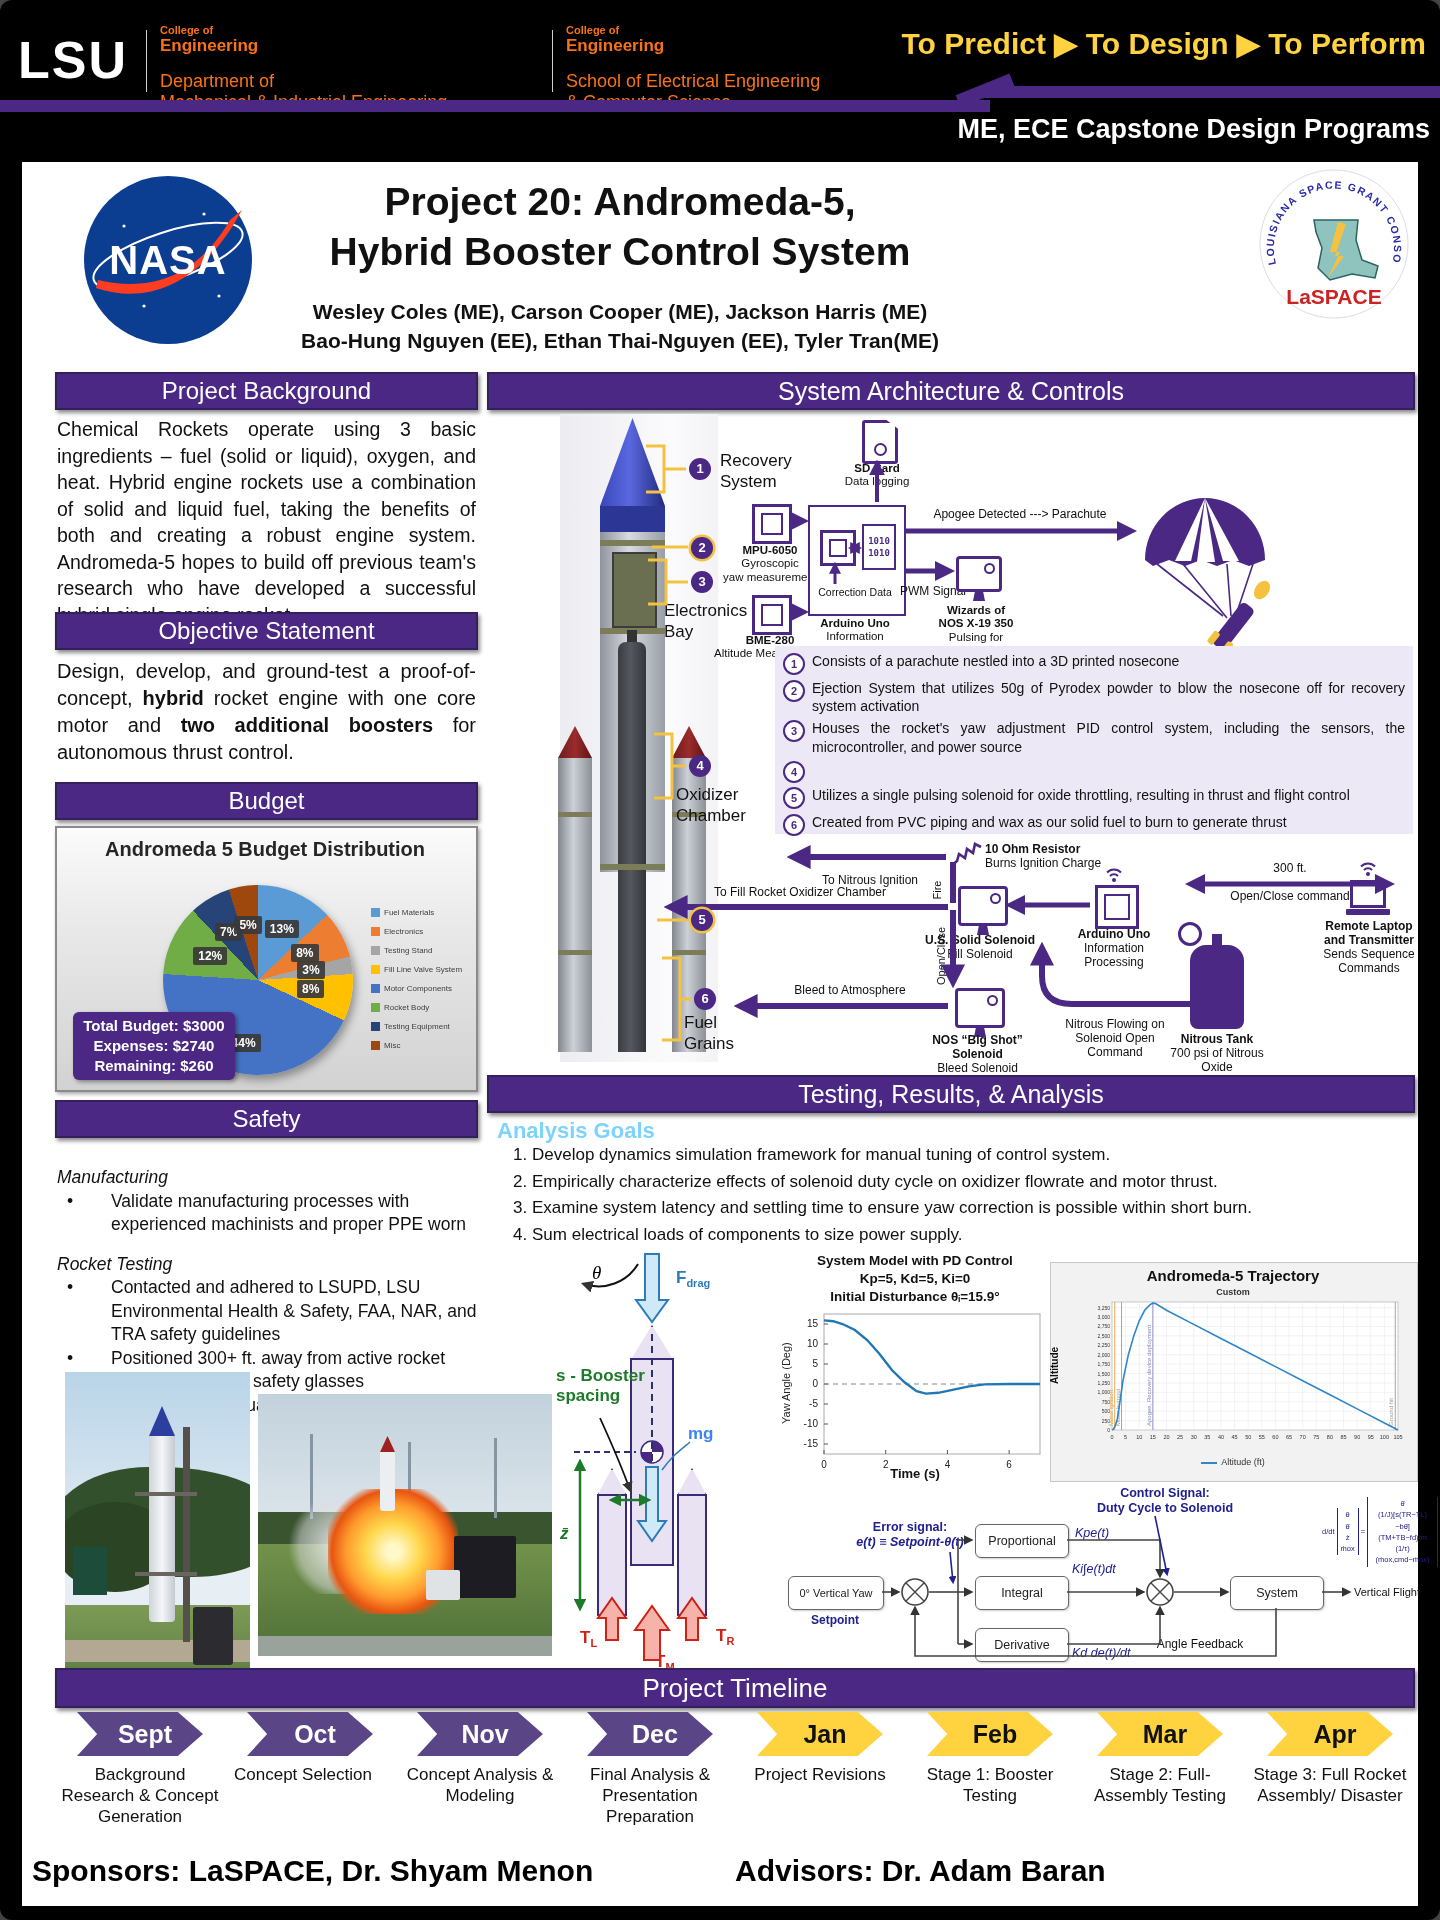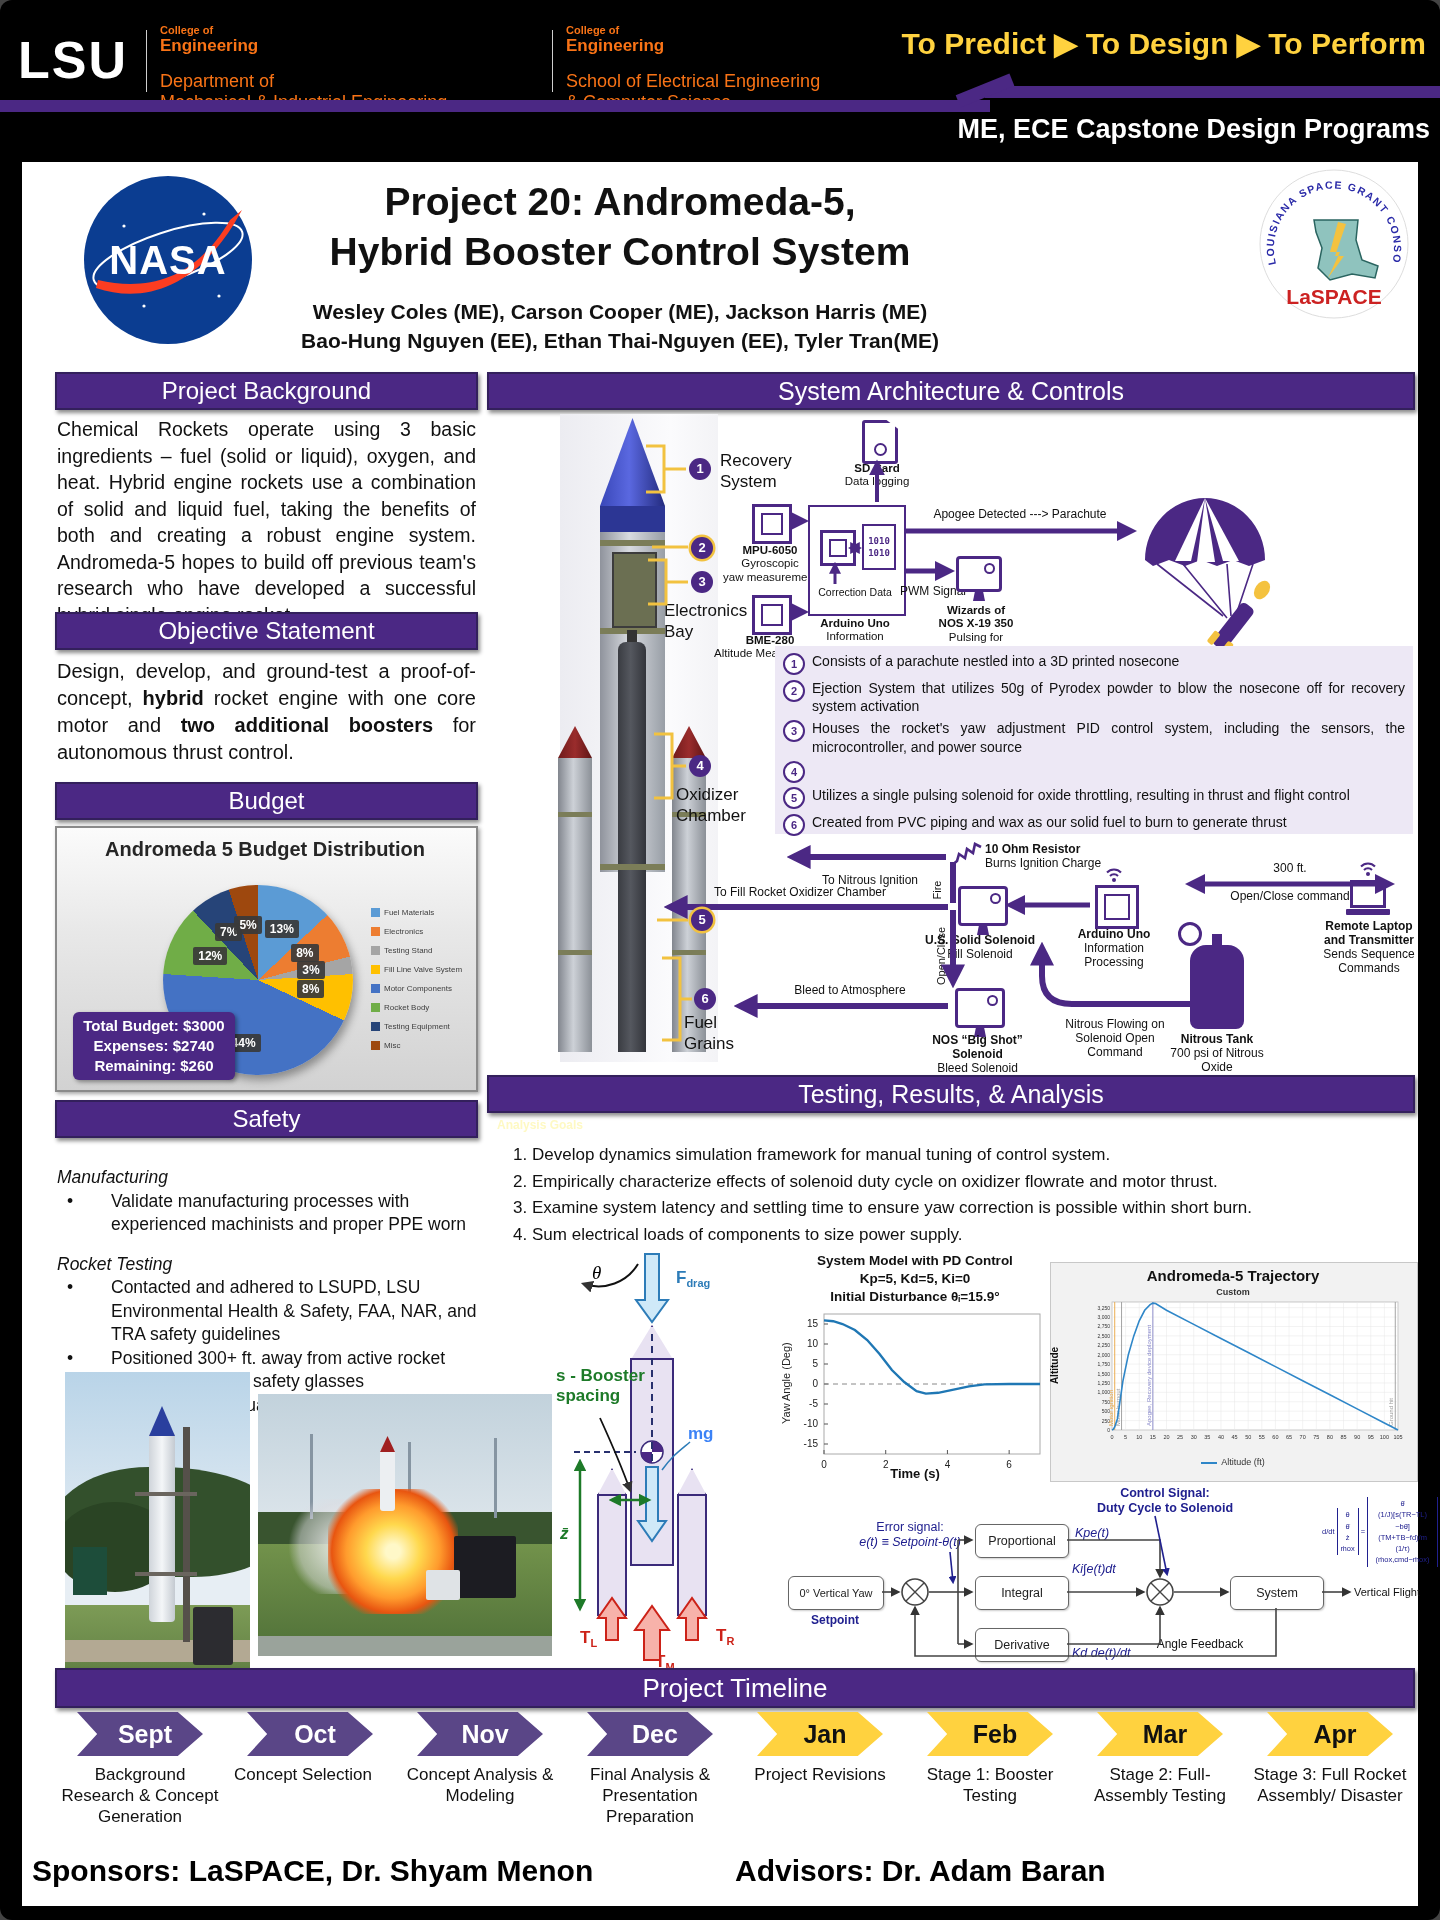--- a/index.html
+++ b/index.html
@@ -67,21 +67,21 @@
   .gauge{position:absolute;width:18px;height:18px;border:3px solid #4B2884;background:#fff;border-radius:50%;}
   .laptopic{position:absolute;}
   .laptopic .scr{width:30px;height:22px;border:3px solid #4B2884;background:#fff;margin:0 auto;}
   .laptopic .base{width:44px;height:6px;background:#4B2884;margin-top:1px;border-radius:1px;}
   .vlbl{position:absolute;transform:rotate(-90deg);transform-origin:center;font-size:11px;color:#111;white-space:nowrap;}
   #arch-items{position:absolute;left:775px;top:646px;width:638px;height:188px;background:#EDE8F5;padding:6px 2px 4px 8px;box-sizing:border-box;}
   .aitem{display:flex;margin-bottom:3.5px;align-items:flex-start;}
   .aitem .num{flex:0 0 18px;width:18px;height:18px;border:2px solid #4B2884;border-radius:50%;color:#4B2884;font-weight:bold;font-size:11px;text-align:center;line-height:18px;margin-right:7px;margin-top:1px;background:#fff;}
   .aitem .txt{font-size:14px;line-height:18.5px;color:#111;text-align:justify;flex:1;padding-right:6px;}
   
-  #goals-title{position:absolute;left:497px;top:1118px;font-weight:bold;font-size:12px;color:#fef9c3;}
+  #goals-title{position:absolute;left:497px;top:1118px;font-weight:bold;font-size:22px;color:#7dd3fc;}
   #goals{position:absolute;left:500px;top:1142px;width:900px;margin:0;padding-left:32px;font-size:17px;line-height:26.5px;color:#111;}
   .fbd-lbl{position:absolute;font-size:17px;line-height:1.15;}
   .pdtitle{position:absolute;left:775px;width:280px;text-align:center;font-weight:bold;font-size:13.5px;color:#111;}
   #traj-panel{position:absolute;left:1050px;top:1262px;width:366px;height:218px;background:#f2f2f2;border:1px solid #c8c8c8;}
   #traj-title{position:absolute;left:1050px;top:1267px;width:366px;text-align:center;font-weight:bold;font-size:15px;color:#111;}
   #traj-sub{position:absolute;left:1050px;top:1287px;width:366px;text-align:center;font-weight:bold;font-size:9px;color:#333;}
   #traj-ylab{position:absolute;left:1036px;top:1360px;font-weight:bold;font-size:10px;color:#111;transform:rotate(-90deg);}
   #traj-legend{position:absolute;left:1050px;top:1457px;width:366px;text-align:center;font-size:9px;color:#333;}
   #traj-legend .sw{display:inline-block;width:16px;height:2px;background:#2e86c8;vertical-align:middle;margin-right:4px;}
   
@@ -593,21 +593,21 @@
       <line x1="39.53333333333333" y1="4" x2="39.53333333333333" y2="132" stroke="#9a9a9a" stroke-width="0.9"></line>
       <text x="0" y="0" font-size="6" fill="#9a9a9a" transform="translate(37.53333333333333,128) rotate(-90)">Motor burnout</text>
       <line x1="70.85714285714286" y1="4" x2="70.85714285714286" y2="132" stroke="#8585c8" stroke-width="0.9"></line>
       <text x="0" y="0" font-size="6" fill="#8585c8" transform="translate(68.85714285714286,128) rotate(-90)">Apogee, Recovery device deployment</text>
       <line x1="313.2761904761905" y1="4" x2="313.2761904761905" y2="132" stroke="#9a9a9a" stroke-width="0.9"></line>
       <text x="0" y="0" font-size="6" fill="#9a9a9a" transform="translate(311.2761904761905,128) rotate(-90)">Ground hit</text>
       <polyline points="30,132 31.36190476190476,131.24705882352941 32.72380952380952,128.98823529411766 35.44761904761905,120.70588235294117 38.17142857142857,101.88235294117646 40.8952380952381,83.05882352941177 46.34285714285714,56.705882352941174 51.79047619047619,37.882352941176464 57.23809523809524,22.82352941176471 62.68571428571428,12.28235294117647 68.13333333333333,6.635294117647064 70.85714285714286,5.129411764705878 73.58095238095238,5.505882352941171 84.47619047619048,12.28235294117647 111.71428571428571,26.362352941176468 138.95238095238096,40.442352941176466 166.19047619047618,54.522352941176464 193.42857142857142,68.60235294117646 220.66666666666666,82.68235294117648 247.9047619047619,96.76235294117647 275.1428571428571,110.84235294117647 302.38095238095235,124.96 316,132" fill="none" stroke="#2e86c8" stroke-width="1.6"></polyline>
     </svg>
   <div id="traj-legend"><span class="sw"></span><span>Altitude (ft)</span></div>
 
-  <div class="lbl navy" style="left:835px;top:1520px;width:150px;font-weight:normal;font-size:12.5px">
+  <div class="lbl navy" style="left:835px;top:1520px;width:150px;font-weight:bold;font-size:12.5px">
     <div>Error signal:</div>
     <div style="font-style:italic">e(t) ≡ Setpoint-θ(t)</div>
   </div>
   <div class="lbl navy" style="left:1095px;top:1486px;width:140px;font-weight:bold;font-size:12.5px">
     <div>Control Signal:</div>
     <div>Duty Cycle to Solenoid</div>
   </div>
   <div class="pbox" style="left:788px;top:1576px;width:94px;height:32px;font-size:11px">0° Vertical Yaw</div>
   <div class="lbl navy" style="left:795px;top:1614px;width:80px;font-weight:bold;font-size:12px">Setpoint</div>
   <div class="pbox" style="left:975px;top:1524px;width:92px;height:32px">Proportional</div>

